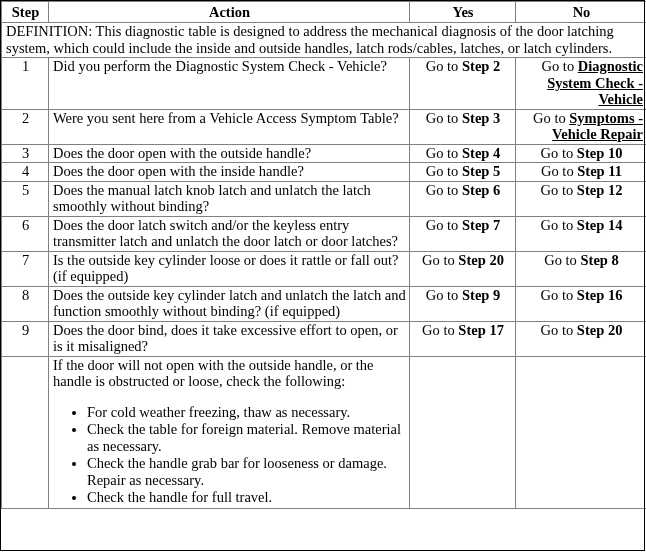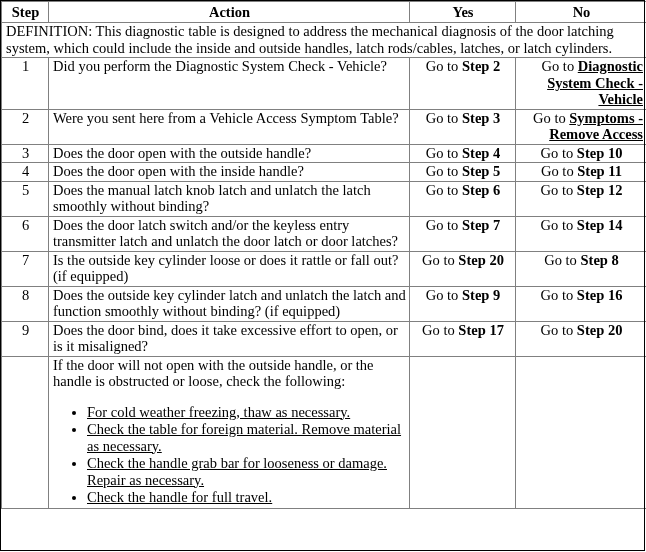--- a/index.html
+++ b/index.html
@@ -83,21 +83,20 @@
     text-decoration: underline;
   }
   td.ans.left {
     text-align: right;
     vertical-align: top;
   }
   ul.checks {
     margin: 14px 0 0 0;
     padding: 0 0 0 34px;
     list-style-type: disc;
-    text-decoration: underline;
   }
   ul.checks li {
     margin: 0 0 0 0;
     padding: 0 0 1px 0;
     line-height: 16.5px;
   }
   .lastcell { padding-bottom: 2px; }
 </style>
 </head>
 <body>
@@ -127,21 +126,21 @@
         <td class="step">1</td>
         <td class="action">Did you perform the Diagnostic System Check - Vehicle?</td>
         <td class="ans"><span class="ans-pre">Go to </span><span class="ans-strong">Step 2</span></td>
         <td class="ans left"><span class="ans-pre">Go to </span><span class="link">Diagnostic System Check - Vehicle</span></td>
       </tr>
 
       <tr>
         <td class="step">2</td>
         <td class="action">Were you sent here from a Vehicle Access Symptom Table?</td>
         <td class="ans"><span class="ans-pre">Go to </span><span class="ans-strong">Step 3</span></td>
-        <td class="ans left"><span class="ans-pre">Go to </span><span class="link">Symptoms - Remove Access</span></td>
+        <td class="ans left"><span class="ans-pre">Go to </span><span class="link">Symptoms - Vehicle Repair</span></td>
       </tr>
 
       <tr>
         <td class="step">3</td>
         <td class="action">Does the door open with the outside handle?</td>
         <td class="ans"><span class="ans-pre">Go to </span><span class="ans-strong">Step 4</span></td>
         <td class="ans"><span class="ans-pre">Go to </span><span class="ans-strong">Step 10</span></td>
       </tr>
 
       <tr>

